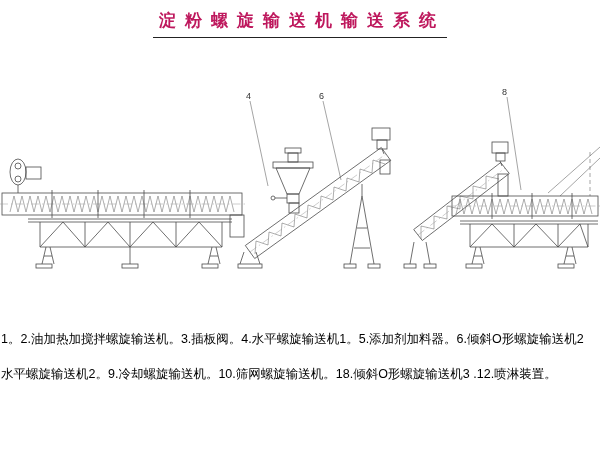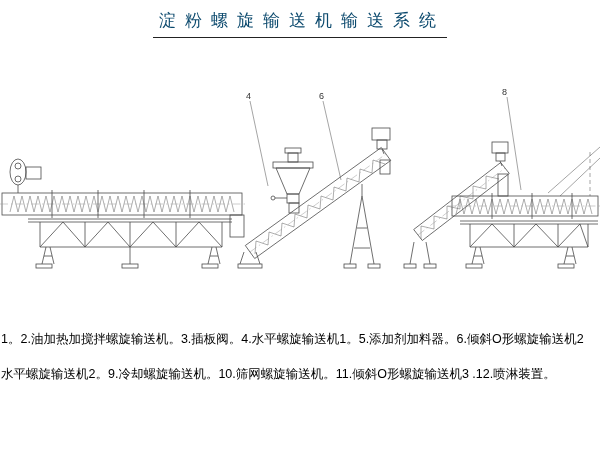--- a/index.html
+++ b/index.html
@@ -2,21 +2,21 @@
 <html><head>
 <meta charset="utf-8">
 <style>
   html,body{margin:0;padding:0;background:#ffffff;}
   .canvas{
     position:relative;width:600px;height:450px;background:#ffffff;overflow:hidden;
     font-family:"Liberation Sans","DejaVu Sans",sans-serif;
   }
   .title{
     position:absolute;top:9px;left:0;right:0;text-align:center;
-    font-size:17px;font-weight:normal;color:#0c4a6e;letter-spacing:9px;
+    font-size:17px;font-weight:bold;color:#be185d;letter-spacing:9px;
   }
   .title span{
     display:inline-block;border-bottom:1px solid #222;padding:0 2px 5px 6px;
   }
   .drawing{position:absolute;top:0;left:0;}
   .legend-line{
     position:absolute;left:1px;width:600px;
     font-size:12.5px;color:#000000;white-space:nowrap;overflow:hidden;
   }
   .legend-line.l1{top:331px;}
@@ -166,15 +166,15 @@
         <line x1="507" y1="97" x2="521" y2="190"></line>
         <text x="246" y="99" font-size="9" fill="#333" stroke="none">4</text>
         <text x="319" y="99" font-size="9" fill="#333" stroke="none">6</text>
         <text x="502" y="95" font-size="9" fill="#333" stroke="none">8</text>
       </g>
 
     </g>
   </svg>
 
   <div class="legend-line l1">1。2.油加热加搅拌螺旋输送机。3.插板阀。4.水平螺旋输送机1。5.添加剂加料器。6.倾斜O形螺旋输送机2</div>
-  <div class="legend-line l2">水平螺旋输送机2。9.冷却螺旋输送机。10.筛网螺旋输送机。11.倾斜O形螺旋输送机3 .12.喷淋装置。</div>
+  <div class="legend-line l2">水平螺旋输送机2。9.冷却螺旋输送机。10.筛网螺旋输送机。18.倾斜O形螺旋输送机3 .12.喷淋装置。</div>
 
 </div>
 
 </body></html>

